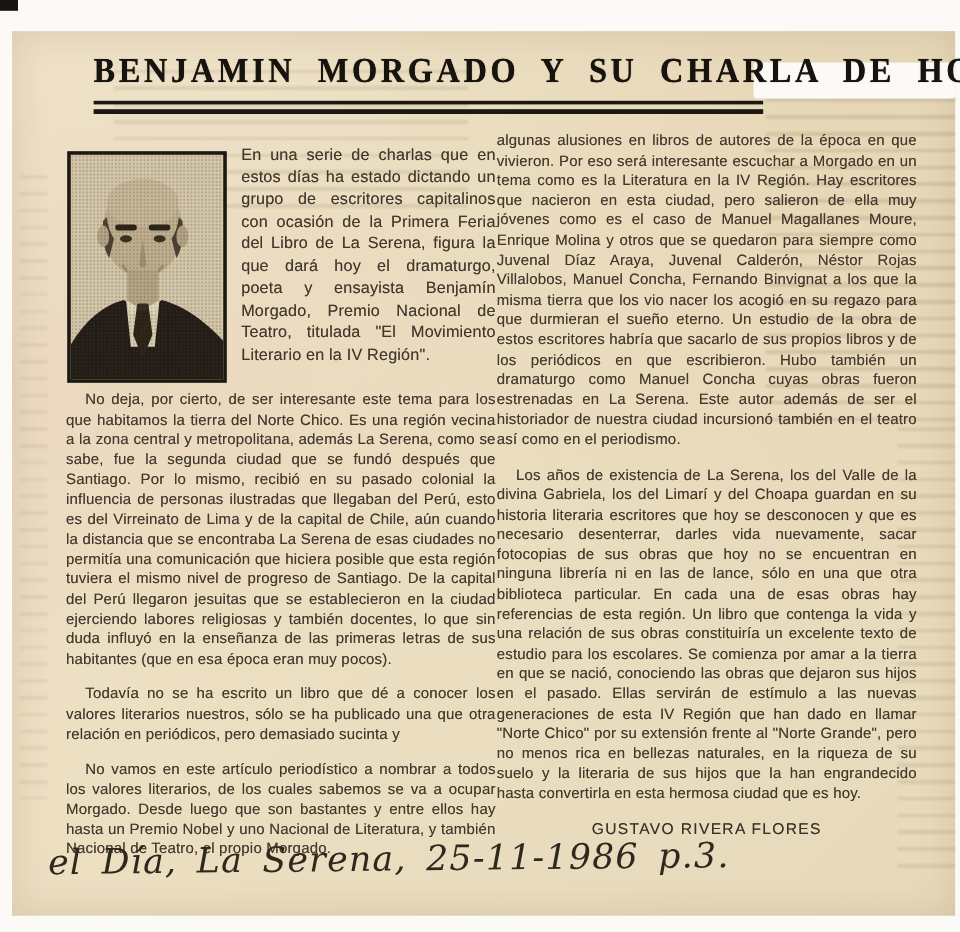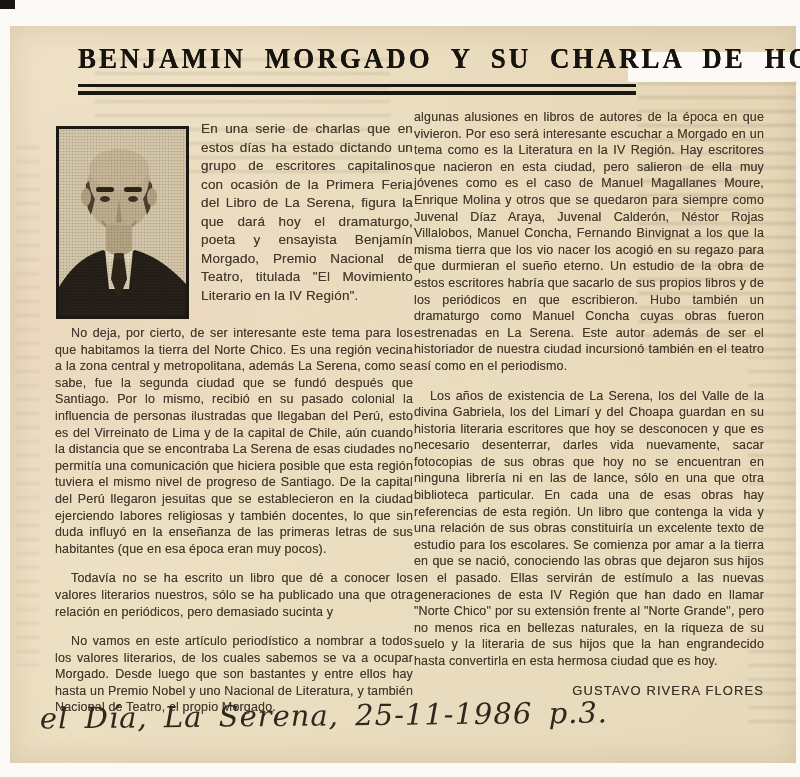--- a/index.html
+++ b/index.html
@@ -52,21 +52,21 @@
 
   .photo-frame{
     float:left;width:127px;height:187px;margin:6px 12px 6px 1px;
     border:3px solid #1c1914;background:#d6c9ad;
   }
   .photo-frame svg{display:block;width:100%;height:100%;}
   .intro{font-size:13.5px;line-height:18.5px;}
   .clear{clear:both;}
 
   .byline{
-    text-align:right;font-size:13px;letter-spacing:1.1px;margin-top:4px;
+    text-align:center;font-size:13px;letter-spacing:1.1px;margin-top:4px;
     color:#3a3227;text-shadow:0 0 .5px rgba(58,50,39,.6);
   }
   .handwriting{
     position:absolute;left:30px;top:673px;width:470px;
     font-family:"DejaVu Serif", serif;font-style:italic;
     font-size:29px;letter-spacing:1px;word-spacing:6px;
     color:#2e281f;transform:rotate(-.6deg);white-space:nowrap;
   }
 </style>
 </head>

